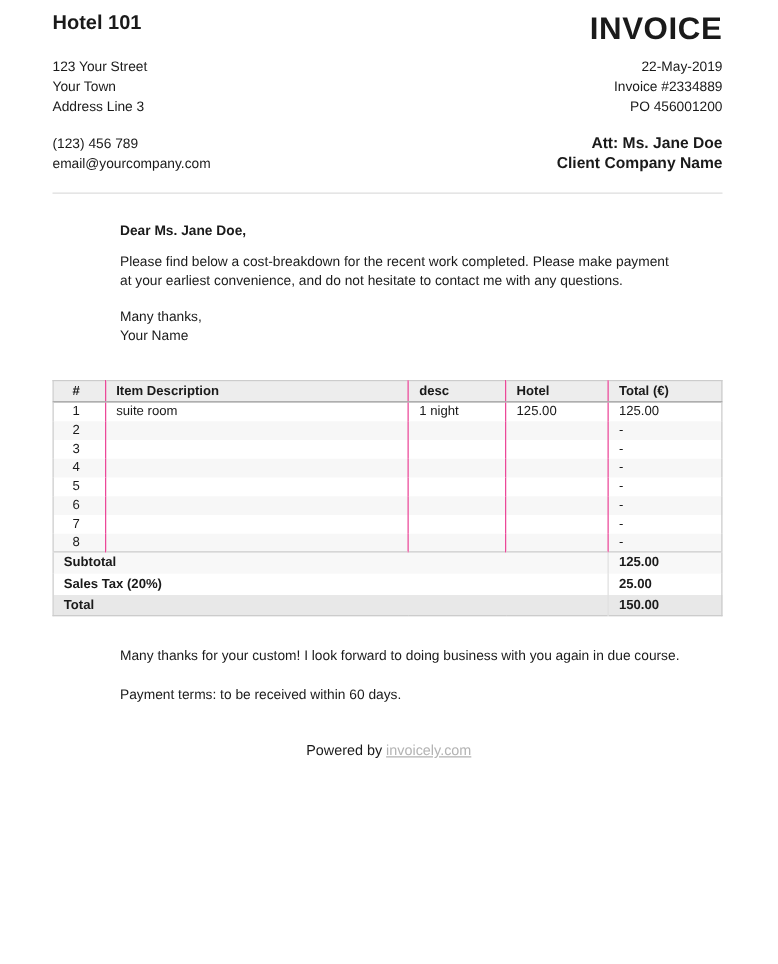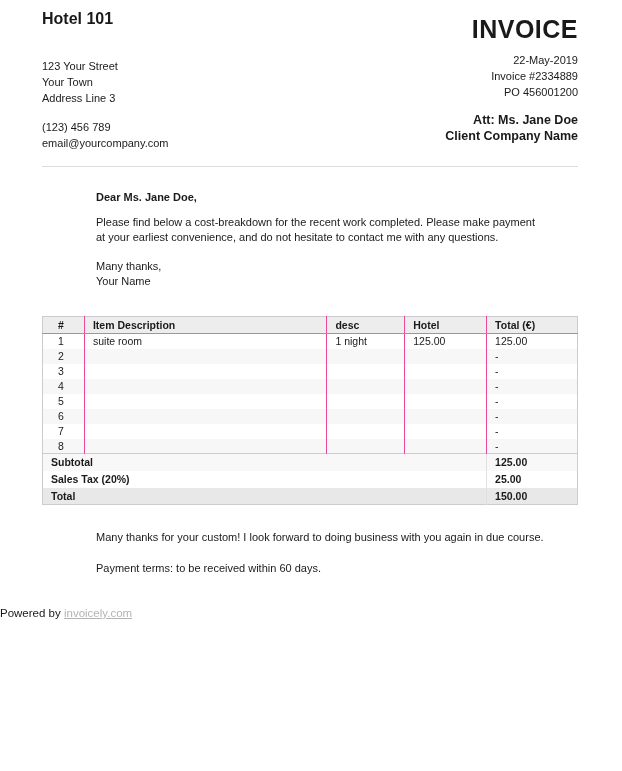--- a/index.html
+++ b/index.html
@@ -15,21 +15,21 @@
 
   
   .header {
     display: flex;
     justify-content: space-between;
     align-items: center;
     padding: 8px 44px 0 42px;
   }
   .header-left {}
   .company-name { font-size: 16px; font-weight: bold; letter-spacing: 0; margin-top: 2px; }
-  .address-block { margin-top: 30px; font-size: 11px; line-height: 16px; }
+  .address-block { margin-top: 18px; font-size: 11px; line-height: 16px; }
   .contact-block { margin-top: 13px; font-size: 11px; line-height: 16px; }
   .header-right { text-align: right; }
   .doc-title { font-size: 25px; font-weight: bold; letter-spacing: 0.5px; line-height: 26px; }
   .meta-block { margin-top: 10px; font-size: 11px; line-height: 16px; }
   .att-block { margin-top: 12px; font-size: 12.5px; font-weight: bold; line-height: 16px; }
 
   .divider {
     border: none;
     border-top: 1px solid #ddd;
     margin: 15px 44px 0 42px;
@@ -76,20 +76,21 @@
   .summary-row .summary-value { border-left: 1px solid #e0e0e0; }
   .row-subtotal td { background: #f8f8f8; border-top: 1px solid #ccc; }
   .row-tax td { background: #ffffff; }
   .row-grand-total td { background: #e8e8e8; }
 
   
   .footer-notes { margin: 25px 44px 0 96px; font-size: 11px; line-height: 15px; }
   .footer-notes .thanks-line { margin-bottom: 16px; }
   .powered-by {
     margin-top: 31px;
+    text-align: center;
     font-size: 11.5px;
   }
   .powered-by a {
     color: #b3b3b3;
     text-decoration: underline;
     cursor: pointer;
   }
 </style>
 </head>
 <body>

